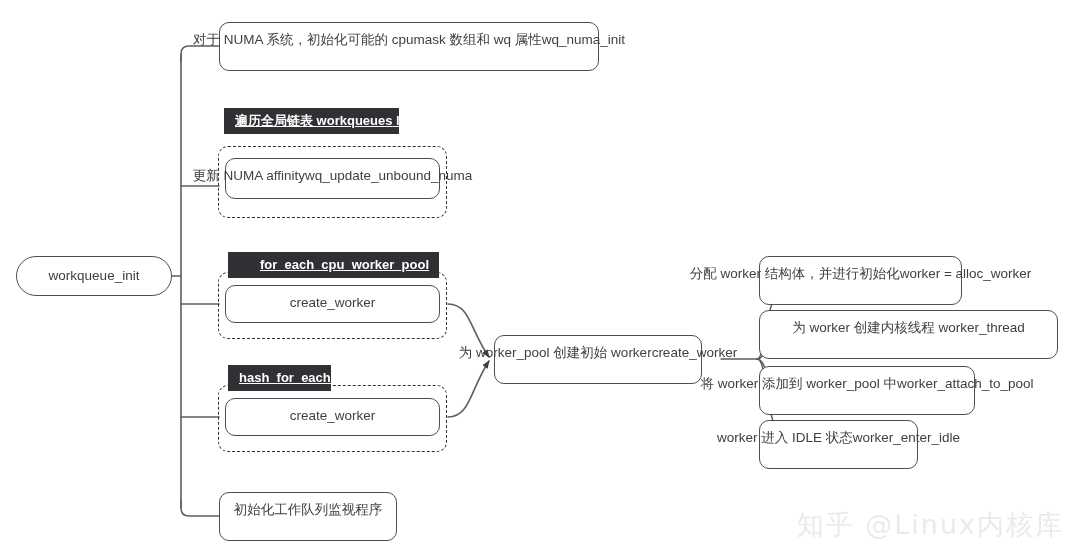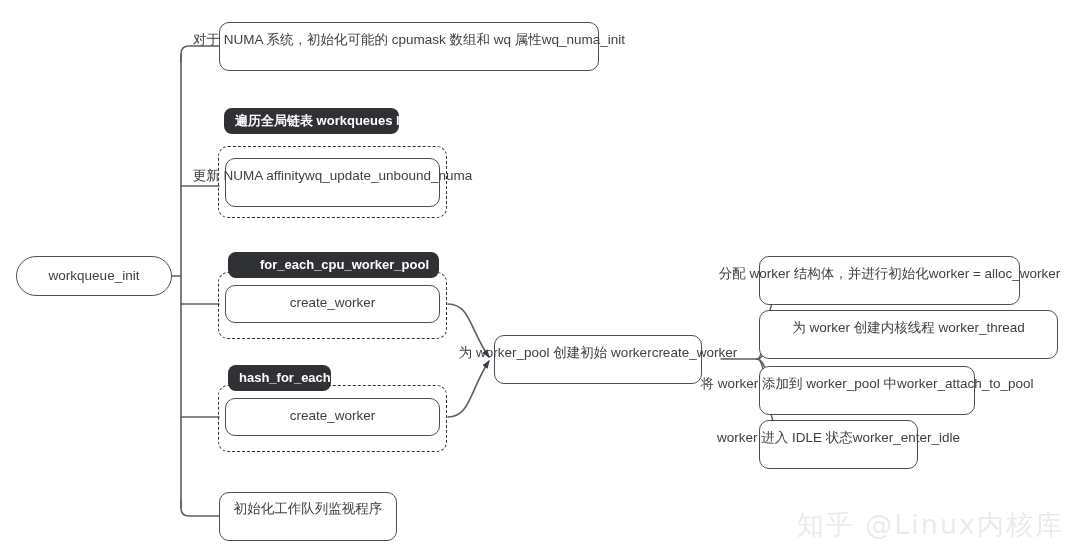--- a/index.html
+++ b/index.html
@@ -44,24 +44,25 @@
     border-radius:10px;
   }
   .grouphdr{
     position:absolute;
     box-sizing:border-box;
     background:#2f3134;
     color:#ffffff;
     font-size:13px;
     font-weight:bold;
     line-height:1.42;
-    border-radius:8px;
+    border-radius:0;
     padding:4px 10px 4px 11px;
     white-space:nowrap;
     z-index:3;
+    text-decoration:underline;
   }
 
   .watermark{
     position:absolute;
     right:16px;bottom:6px;
     font-size:27px;
     color:#e9eaec;
     letter-spacing:2px;
     font-family:"DejaVu Sans","Liberation Sans",sans-serif;
     user-select:none;
@@ -113,51 +114,51 @@
   <div class="node" style="left:219px;top:22px;width:380px;height:49px;">
     <span class="ln">对于 NUMA 系统，初始化可能的 cpumask 数组和 wq 属性</span>
     <span class="ln">wq_numa_init</span>
   </div>
 
   <div class="grouphdr" style="left:224px;top:108px;width:175px;">
     <span class="ln">遍历全局链表 workqueues</span>
     <span class="ln">list_for_each_entry</span>
   </div>
   <div class="group" style="left:218px;top:146px;width:229px;height:72px;"></div>
-  <div class="node" style="left:225px;top:158px;width:215px;height:49px;">
+  <div class="node" style="left:225px;top:158px;width:215px;height:41px;">
     <span class="ln">更新 NUMA affinity</span>
     <span class="ln">wq_update_unbound_numa</span>
   </div>
 
   <div class="grouphdr" style="left:228px;top:252px;width:211px;text-align:right;">
     <span class="ln">for_each_cpu_worker_pool</span>
   </div>
   <div class="group" style="left:218px;top:272px;width:229px;height:67px;"></div>
   <div class="node" style="left:225px;top:285px;width:215px;height:38px;">
     <span class="ln">create_worker</span>
   </div>
 
   <div class="grouphdr" style="left:228px;top:365px;width:103px;">
     <span class="ln">hash_for_each</span>
   </div>
   <div class="group" style="left:218px;top:385px;width:229px;height:67px;"></div>
   <div class="node" style="left:225px;top:398px;width:215px;height:38px;">
     <span class="ln">create_worker</span>
   </div>
 
-  <div class="node" style="left:219px;top:492px;width:178px;height:49px;font-family:Liberation Mono, monospace;">
+  <div class="node" style="left:219px;top:492px;width:178px;height:49px;">
     <span class="ln">初始化工作队列监视程序</span>
   </div>
 
   <div class="node" style="left:494px;top:335px;width:208px;height:49px;">
     <span class="ln">为 worker_pool 创建初始 worker</span>
     <span class="ln">create_worker</span>
   </div>
 
-  <div class="node" style="left:759px;top:256px;width:261px;height:49px;">
+  <div class="node" style="left:759px;top:256px;width:203px;height:49px;">
     <span class="ln">分配 worker 结构体，并进行初始化</span>
     <span class="ln">worker = alloc_worker</span>
   </div>
 
   <div class="node" style="left:759px;top:310px;width:299px;height:49px;">
     <span class="ln">为 worker 创建内核线程 worker_thread</span>
   </div>
 
   <div class="node" style="left:759px;top:420px;width:159px;height:49px;">
     <span class="ln">worker 进入 IDLE 状态</span>

